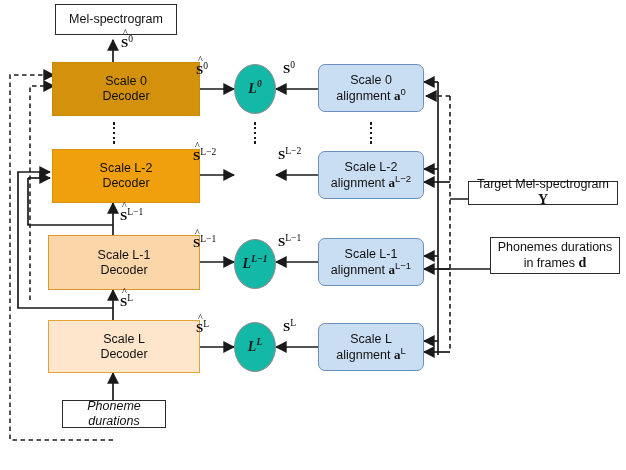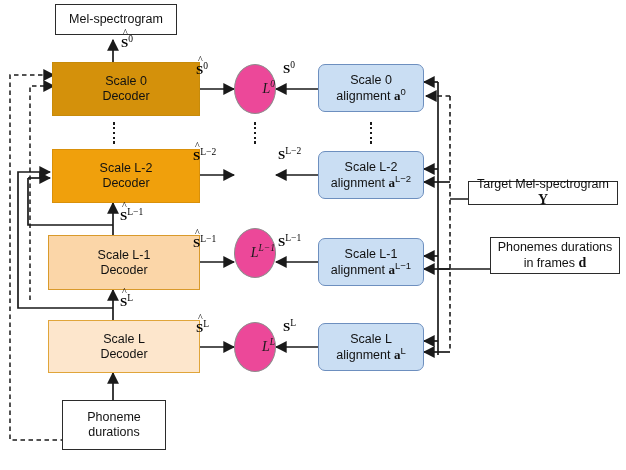--- a/index.html
+++ b/index.html
@@ -54,24 +54,25 @@
     border-radius: 7px;
     background: #cadef3;
     font-size: 12.5px;
     color: #111111;
   }
   .loss-node {
     position: absolute;
     box-sizing: border-box;
     border: 1.4px solid #8c8c8c;
     border-radius: 50%;
-    background: #ec4899;
+    background: #14b8a6;
     display: flex;
     align-items: center;
-    justify-content: flex-end;
+    justify-content: center;
+    font-weight: bold;
   }
   .lbl {
     position: absolute;
     font-family: "Liberation Serif", serif;
     font-size: 13px;
     color: #000000;
     white-space: nowrap;
     line-height: 1;
   }
   .sup {
@@ -212,33 +213,33 @@
   <div class="node dec-box" style="left:48px; top:235px; width:152px; height:55px; background:#fbd6a8; border-color:#d99a2b;">
     <span>Scale L-1</span>
     <span>Decoder</span>
   </div>
 
   <div class="node dec-box" style="left:48px; top:320px; width:152px; height:53px; background:#fde6cc; border-color:#e0a53a;">
     <span>Scale L</span>
     <span>Decoder</span>
   </div>
 
-  <div class="node plain-box" style="left:62px; top:400px; width:104px; height:50px;">
+  <div class="node plain-box" style="left:62px; top:400px; width:104px; height:28px;font-style:italic;">
     <span>Phoneme</span>
     <span>durations</span>
   </div>
 
   <div class="loss-node" style="left:234px; top:64px; width:42px; height:50px;">
     <span class="script">
       <span>L</span><span class="sup">0</span>
     </span>
   </div>
 
 
-  <div class="loss-node" style="left:234px; top:228px; width:42px; height:50px;">
+  <div class="loss-node" style="left:234px; top:239px; width:42px; height:50px;">
     <span class="script">
       <span>L</span><span class="sup">L−1</span>
     </span>
   </div>
 
   <div class="loss-node" style="left:234px; top:322px; width:42px; height:50px;">
     <span class="script">
       <span>L</span><span class="sup">L</span>
     </span>
   </div>

